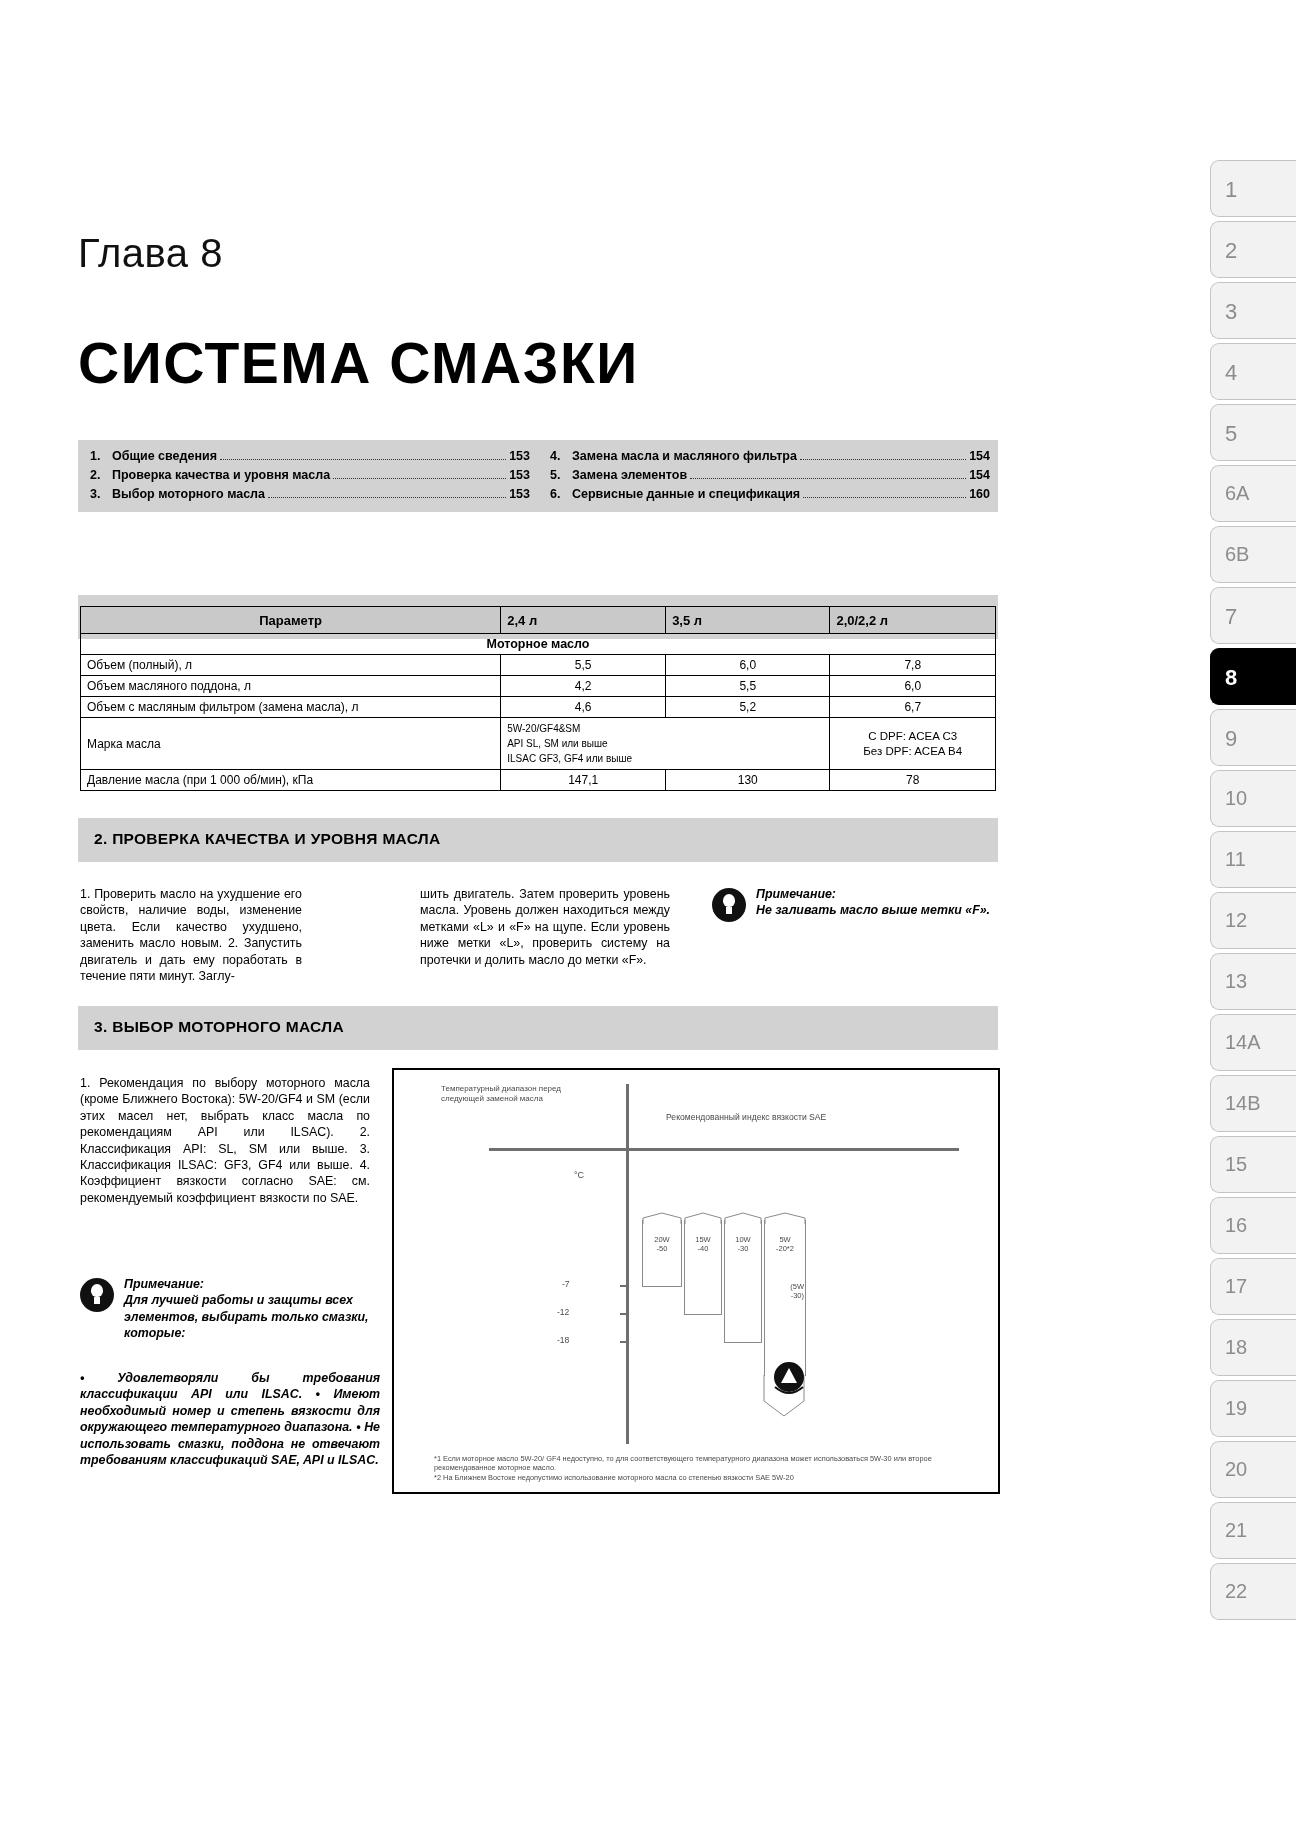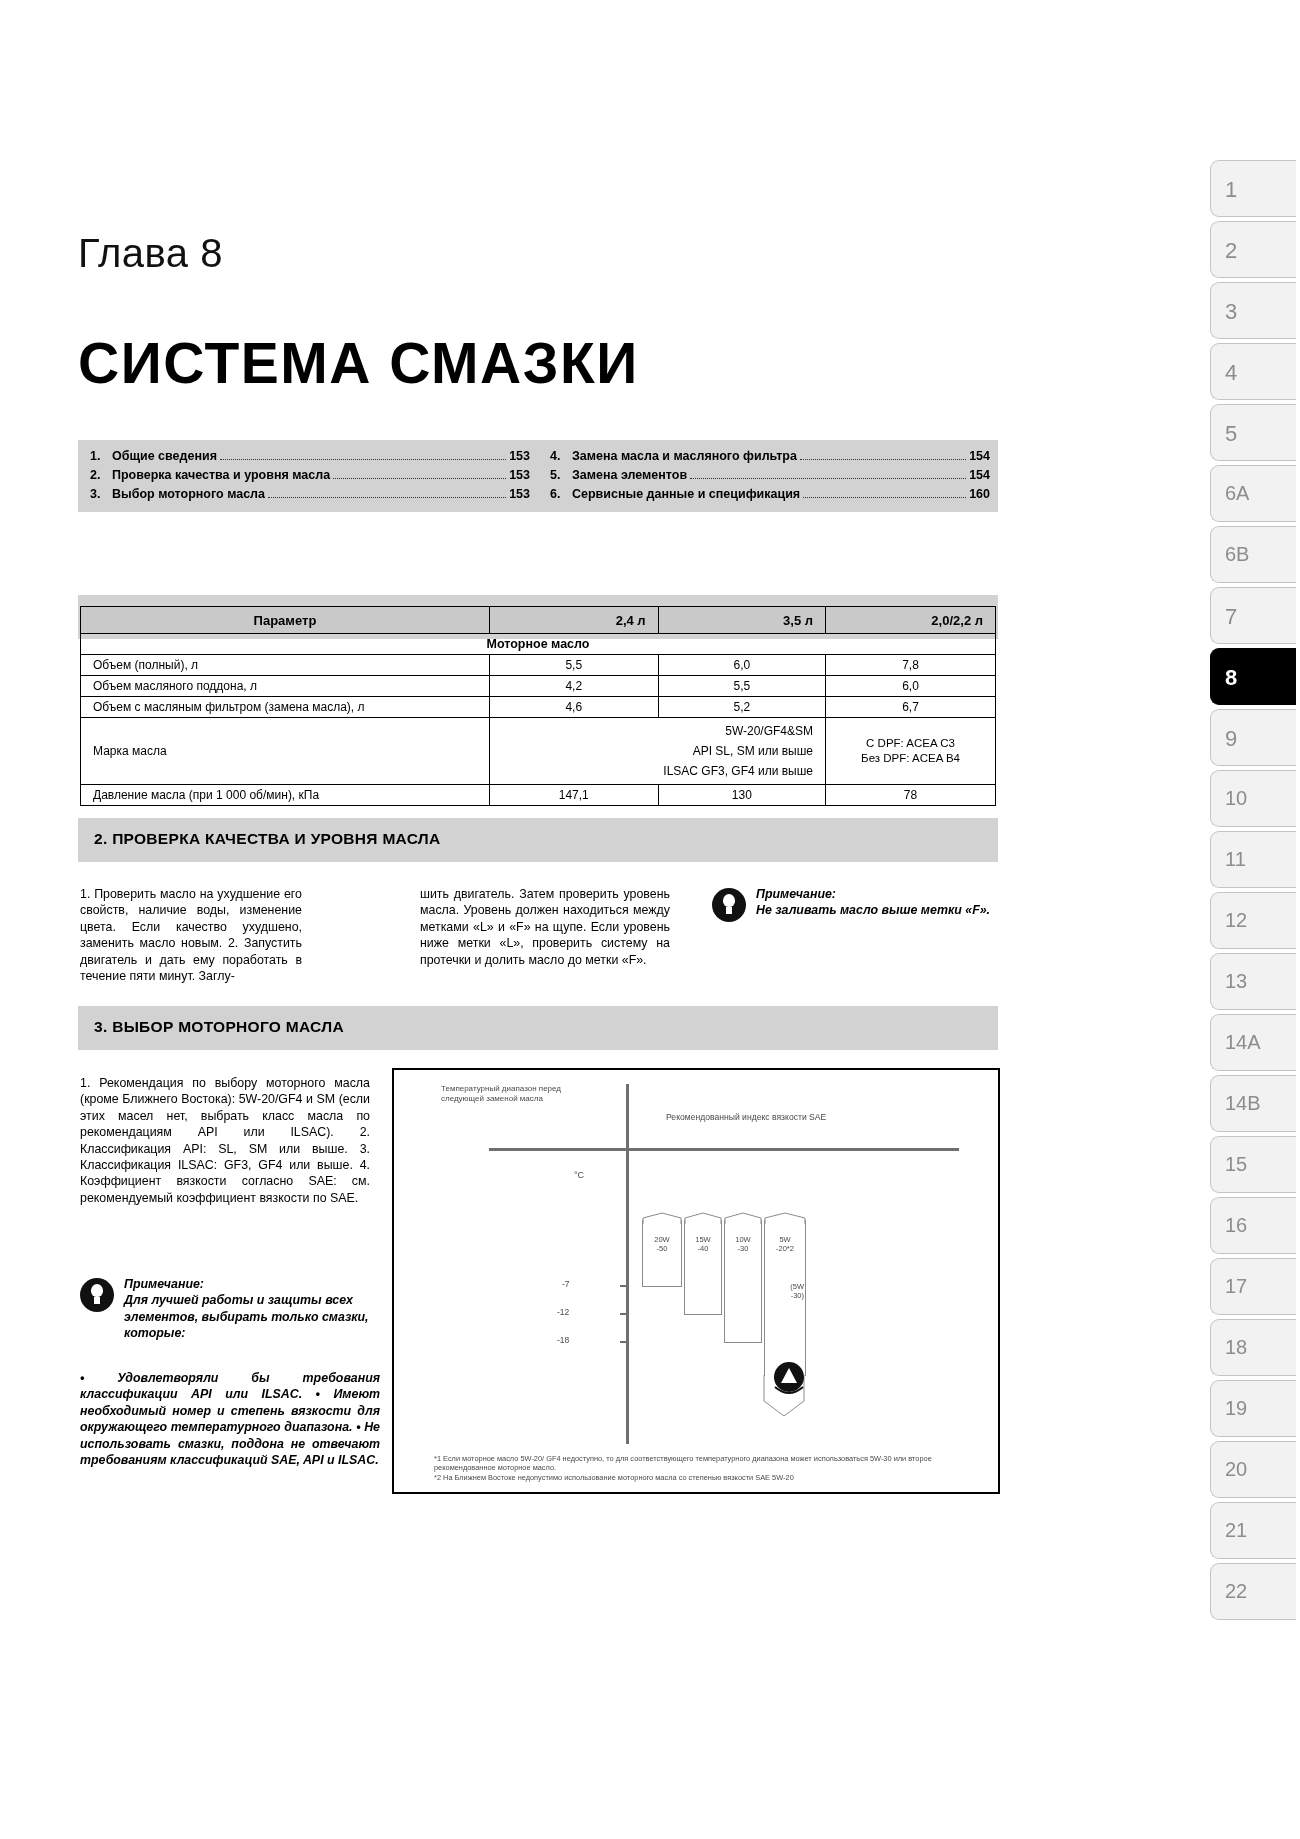--- a/index.html
+++ b/index.html
@@ -20,27 +20,27 @@
   .toc-label{flex:0 0 auto;}
   .toc-dots{flex:1 1 auto;border-bottom:1px dotted #333;margin:0 3px 3px 3px;height:9px;}
   .toc-page{flex:0 0 auto;}
 
   
   .sec-bar{position:absolute;left:78px;width:920px;height:44px;background:#d2d2d2;}
   .sec-bar span{position:absolute;left:16px;top:12px;font-size:15.5px;font-weight:bold;letter-spacing:.3px;}
 
   
   table.spec{position:absolute;left:80px;top:606px;width:916px;border-collapse:collapse;font-size:12px;}
-  table.spec td,table.spec th{border:1.6px solid #000;padding:3px 12px;}
-  table.spec thead th{background:#c9c9c9;font-size:13px;font-weight:bold;text-align:right;height:20px;}
+  table.spec td,table.spec th{border:1.6px solid #000;padding:3px 6px;}
+  table.spec thead th{background:#c9c9c9;font-size:13px;font-weight:bold;text-align:left;height:20px;}
   table.spec th.p-param{text-align:center;}
   td.sub{text-align:center;font-weight:bold;font-size:12.5px;}
   td.c{text-align:center;}
   td.l{text-align:left;}
-  td.mark{text-align:right;line-height:20px;font-size:12px;}
+  td.mark{text-align:left;line-height:15px;font-size:10px;}
   td.mark2{text-align:center;line-height:15px;font-size:11.5px;}
   .col{position:absolute;font-size:12.4px;line-height:16.4px;text-align:justify;}
 
   
   .note{position:absolute;}
   .note .bulb{position:absolute;left:0;top:0;width:34px;height:34px;border-radius:50%;background:#111;}
   .note .bulb:after{content:"";position:absolute;left:11px;top:6px;width:12px;height:13px;border-radius:50% 50% 45% 45%;background:#fff;}
   .note .bulb:before{content:"";position:absolute;left:14px;top:19px;width:6px;height:7px;background:#fff;}
   .note .ntxt{position:absolute;left:44px;top:-2px;font-style:italic;font-weight:bold;font-size:12.4px;line-height:16.4px;}
   .note .ntxt .hdr{display:block;}

